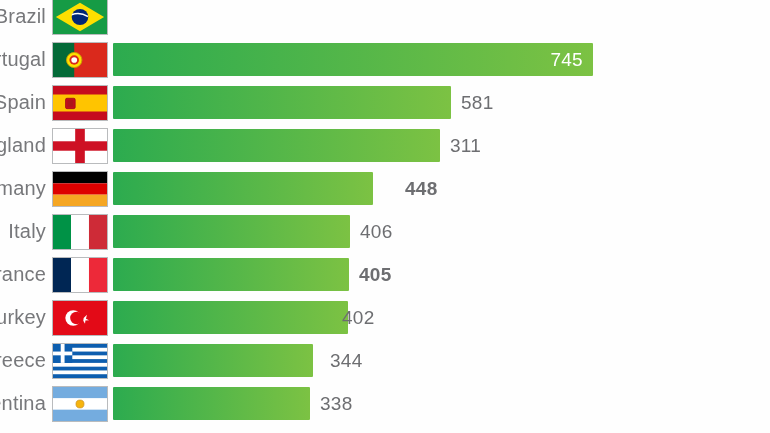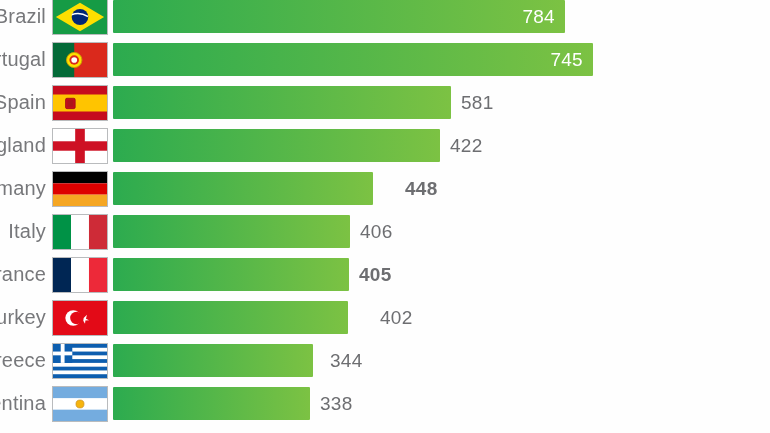--- a/index.html
+++ b/index.html
@@ -90,23 +90,20 @@
   <div class="bar-row" style="top:0px;">
     <div class="row-label">Brazil</div>
     <div class="flag">
       <svg viewBox="0 0 56 36" preserveAspectRatio="none">
         <rect width="56" height="36" fill="#169b45"></rect>
         <polygon points="28,3 53,18 28,33 3,18" fill="#fedf00"></polygon>
         <circle cx="28" cy="18" r="8.6" fill="#002776"></circle>
         <path d="M19.6 14.6 Q28 11.4 36.4 16.6 L36 18.2 Q28 13.4 19.4 16.3 Z" fill="#ffffff"></path>
       </svg>
     </div>
-    <div class="bar" style="width:452px; background:linear-gradient(to right,#2cab4f,#7cc243);">
-      <span class="bar-value-in">784</span>
-    </div>
   </div>
 
   <div class="bar-row" style="top:43px;">
     <div class="row-label">Portugal</div>
     <div class="flag">
       <svg viewBox="0 0 56 36" preserveAspectRatio="none">
         <rect width="56" height="36" fill="#da291c"></rect>
         <rect width="22" height="36" fill="#046a38"></rect>
         <circle cx="22" cy="18" r="8" fill="#ffe000" stroke="#c8a200" stroke-width="1"></circle>
         <circle cx="22" cy="18" r="5" fill="#da291c"></circle>
@@ -135,21 +132,21 @@
   <div class="bar-row" style="top:129px;">
     <div class="row-label">England</div>
     <div class="flag">
       <svg viewBox="0 0 56 36" preserveAspectRatio="none">
         <rect width="56" height="36" fill="#ffffff"></rect>
         <rect x="23" y="0" width="10" height="36" fill="#ce1124"></rect>
         <rect x="0" y="13" width="56" height="10" fill="#ce1124"></rect>
       </svg>
     </div>
     <div class="bar" style="width:327px; background:linear-gradient(to right,#2cab4f,#7cc243);"></div>
-    <span class="bar-value-out" style="left:450px;">422</span>
+    <span class="bar-value-out" style="left:450px;">311</span>
   </div>
 
   <div class="bar-row" style="top:172px;">
     <div class="row-label">Germany</div>
     <div class="flag">
       <svg viewBox="0 0 56 36" preserveAspectRatio="none">
         <rect width="56" height="12" y="0" fill="#000000"></rect>
         <rect width="56" height="12" y="12" fill="#dd0000"></rect>
         <rect width="56" height="12" y="24" fill="#f5a623"></rect>
       </svg>
@@ -188,21 +185,21 @@
     <div class="row-label">Turkey</div>
     <div class="flag">
       <svg viewBox="0 0 56 36" preserveAspectRatio="none">
         <rect width="56" height="36" fill="#e30a17"></rect>
         <circle cx="21" cy="18" r="8.2" fill="#ffffff"></circle>
         <circle cx="24.4" cy="18" r="6.6" fill="#e30a17"></circle>
         <polygon points="31.8,18 35.2,14.6 34.2,18.8 37.4,20.4 33.6,20.6 33.2,24.2 31.4,21" fill="#ffffff"></polygon>
       </svg>
     </div>
     <div class="bar" style="width:235px; background:linear-gradient(to right,#2cab4f,#7cc243);"></div>
-    <span class="bar-value-out" style="left:380px;">402</span>
+    <span class="bar-value-out" style="left:342px;">402</span>
   </div>
 
   <div class="bar-row" style="top:344px;">
     <div class="row-label">Greece</div>
     <div class="flag">
       <svg viewBox="0 0 56 36" preserveAspectRatio="none">
         <rect width="56" height="36" fill="#ffffff"></rect>
         <rect y="0" width="56" height="4" fill="#0d5eaf"></rect>
         <rect y="8" width="56" height="4" fill="#0d5eaf"></rect>
         <rect y="16" width="56" height="4" fill="#0d5eaf"></rect>

